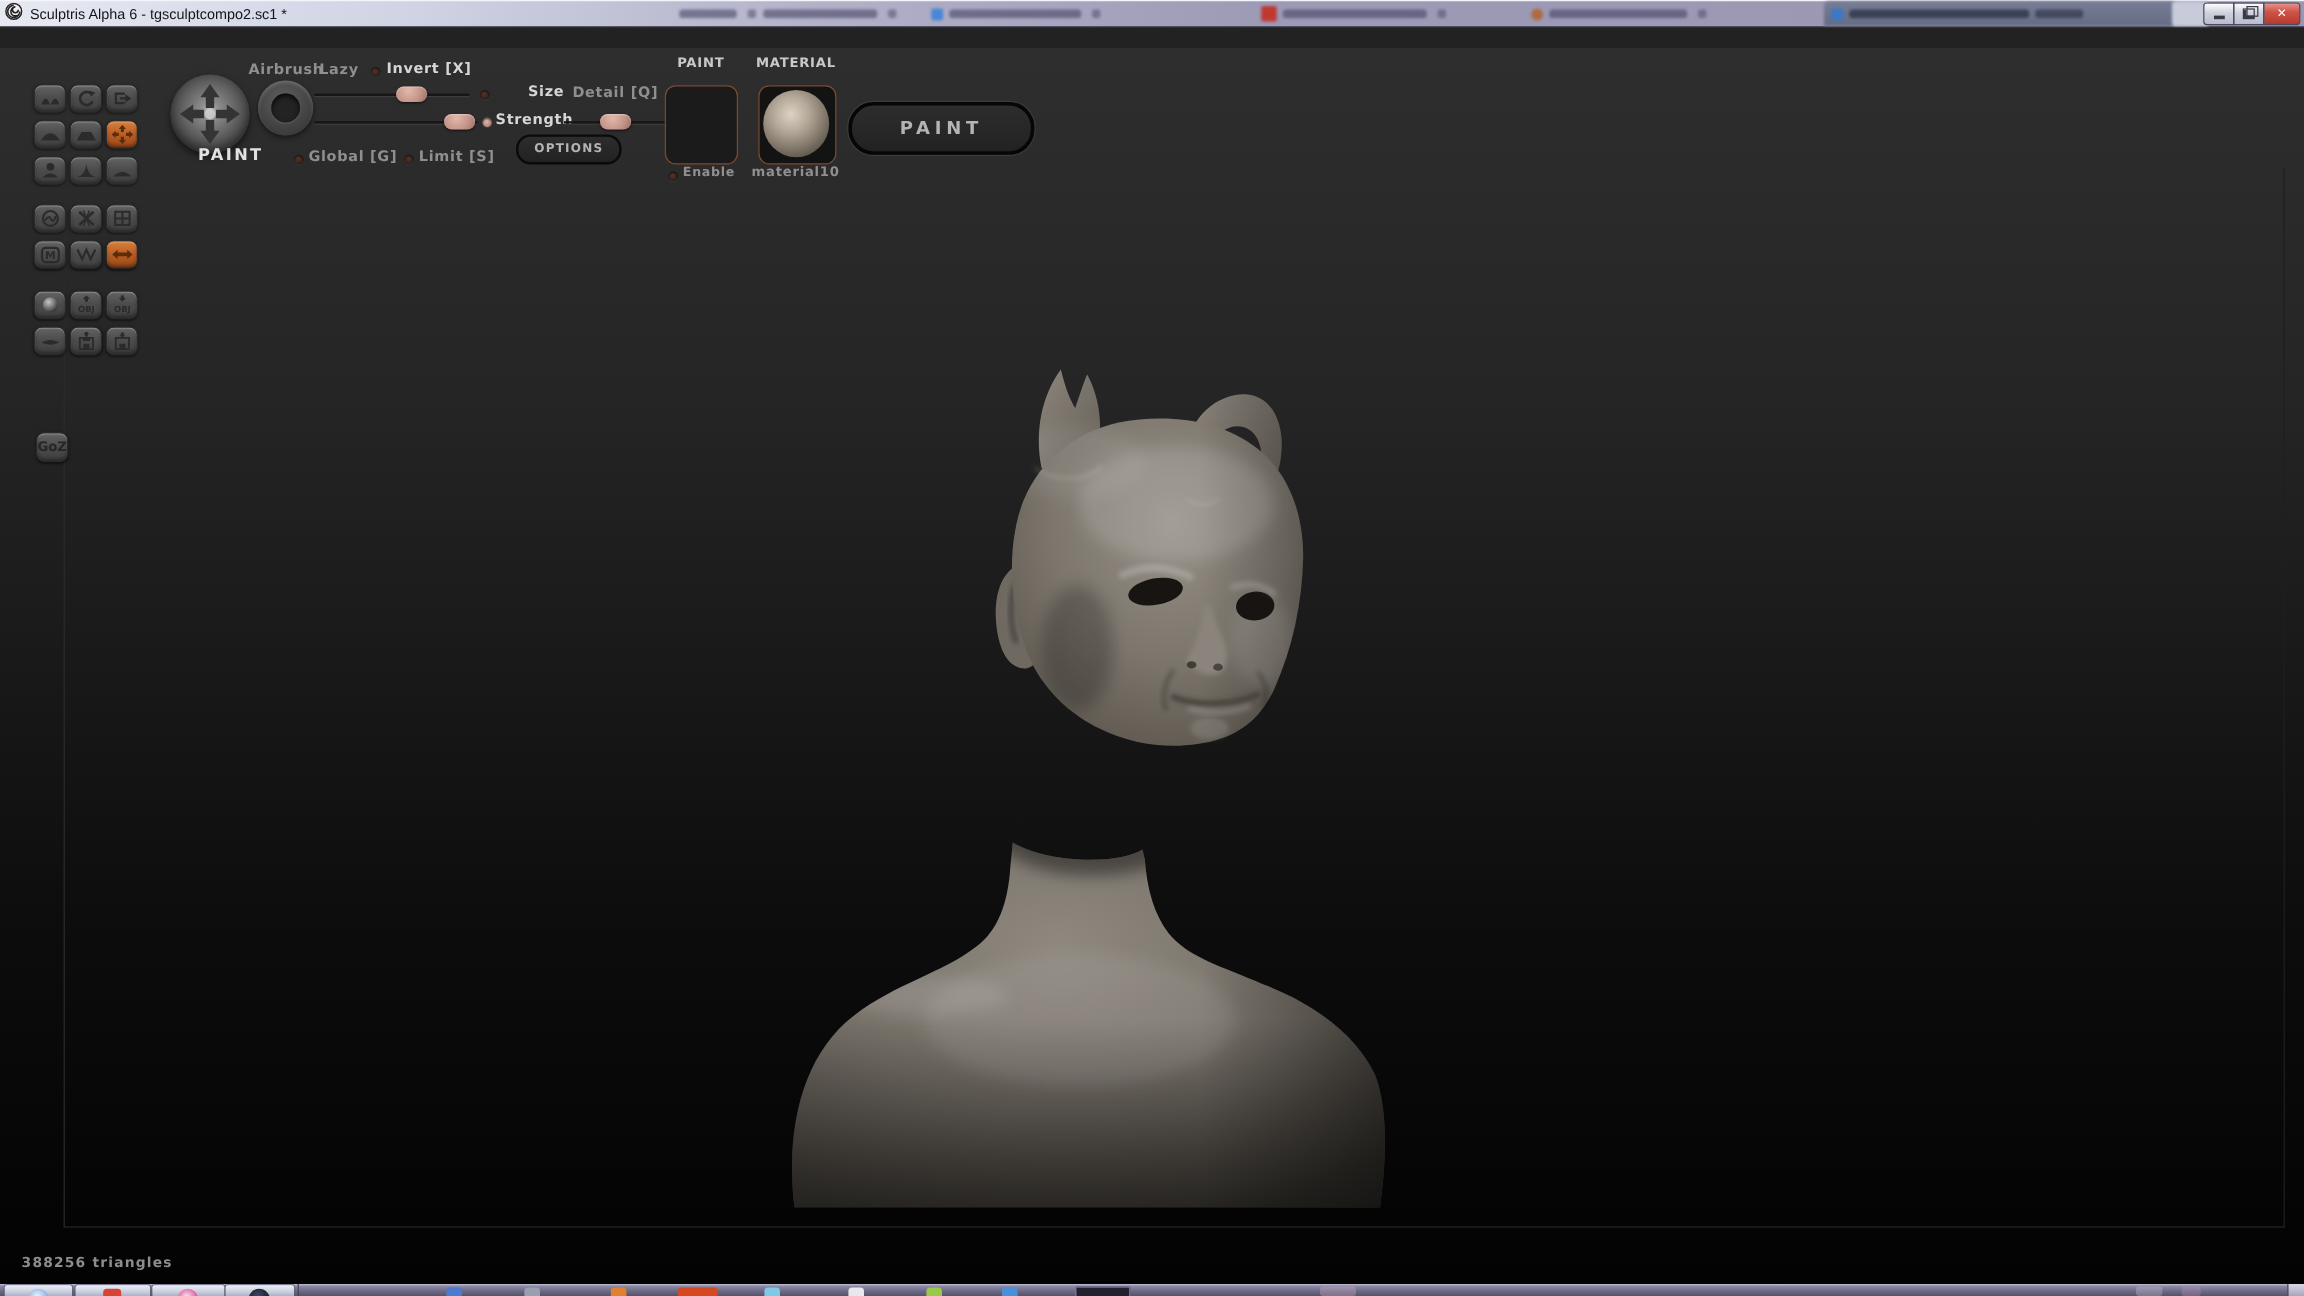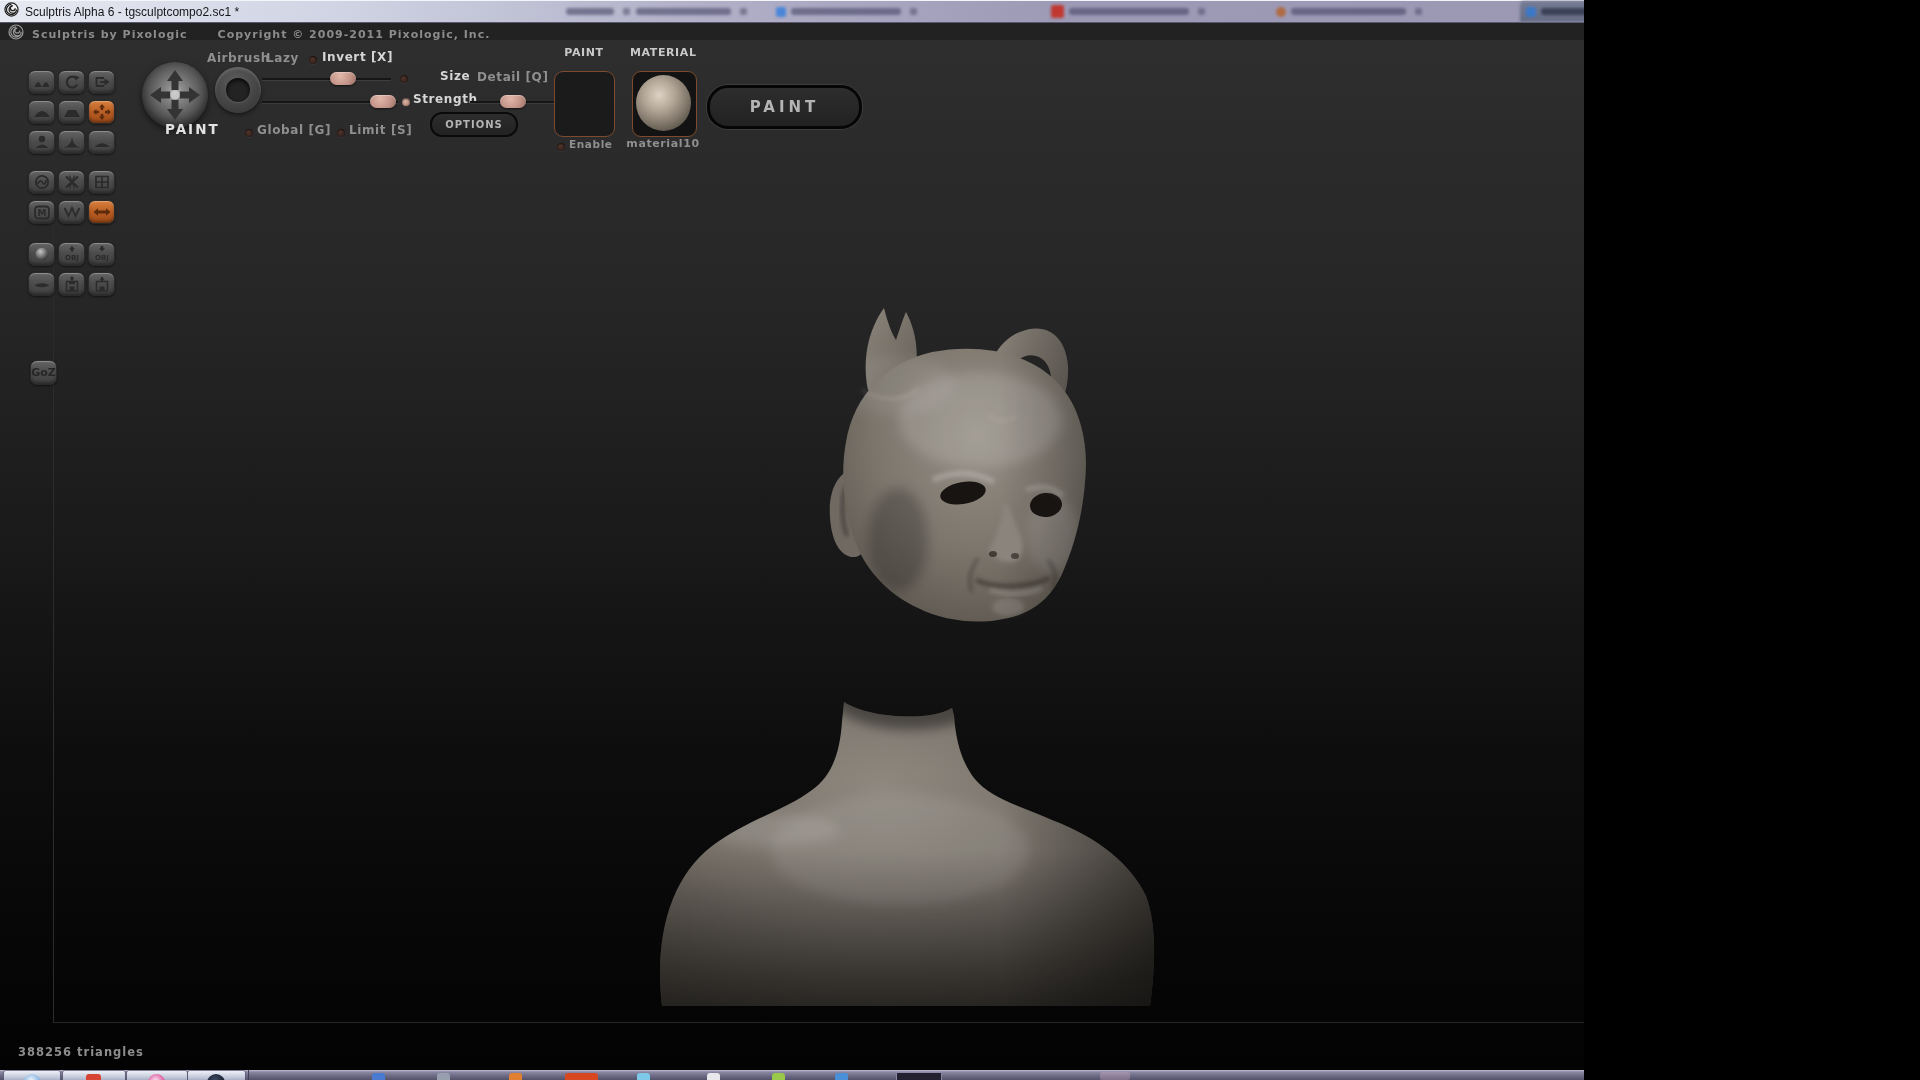--- a/index.html
+++ b/index.html
@@ -1,16 +1,16 @@
 <!DOCTYPE html>
 <html><head>
 <meta charset="utf-8">
 <style>
   html,body{margin:0;padding:0;background:#000;}
-  .screen{position:relative;width:1584px;height:1080px;overflow:hidden;
+  .screen{position:relative;width:1920px;height:1080px;overflow:hidden;
     font-family:"DejaVu Sans",sans-serif;-webkit-font-smoothing:antialiased;}
 
   
   .titlebar{position:absolute;left:0;top:0;width:1920px;height:22px;
     background:linear-gradient(90deg,#e7e9f2 0%,#cfd3e3 18%,#b3b2c9 35%,#9d9ab6 55%,#9b97b3 100%);
     border-bottom:1px solid #5a5870;box-shadow:inset 0 1px 0 #f4f5fb;}
   .title-left{position:absolute;left:4px;top:2px;display:flex;align-items:center;gap:6px;z-index:5;}
   .title-text{font-family:"Liberation Sans",sans-serif;font-size:12px;color:#15151a;white-space:nowrap;}
   .tabzone{position:absolute;left:470px;top:0;width:1370px;height:22px;filter:blur(1.4px);overflow:hidden;}
   .tab{position:absolute;top:1px;height:21px;border-radius:4px 4px 0 0;display:flex;align-items:center;gap:5px;padding:0 6px;}
@@ -250,30 +250,20 @@
       <div class="wbtn">
           <span class="g-rest"></span>
         </div>
       <div class="wbtn close">
           <span class="g-close">✕</span>
         </div>
     </div>
   </div>
 
   <div class="appbar"></div>
-  <div class="brandrow">
-    <span>
-      <svg width="16" height="16" viewBox="0 0 16 16">
-          <circle cx="8" cy="8" r="7" fill="none" stroke="#9a9a9a" stroke-width="1.2"></circle>
-          <path d="M8,2.8 a5.2,5.2 0 1 0 5.2,5.2 a3.9,3.9 0 1 1 -3.9,-3.9 a2.5,2.5 0 1 0 2.5,2.5" fill="none" stroke="#9a9a9a" stroke-width="1.2"></path>
-        </svg>
-    </span>
-    <span class="brand">Sculptris by Pixologic</span>
-    <span class="copyright">Copyright © 2009-2011 Pixologic, Inc.</span>
-  </div>
 
   <div class="navball">
     <svg width="66" height="66" viewBox="0 0 66 66">
       <path fill="#343434" d="M33,8 L41,19 H36.5 V28 H29.5 V19 H25 Z M33,58 L25,47 H29.5 V38 H36.5 V47 H41 Z
         M8,33 L19,25 V29.5 H28 V36.5 H19 V41 Z M58,33 L47,41 V36.5 H38 V29.5 H47 V25 Z"></path>
       <circle cx="33" cy="33" r="4.5" fill="#cfcfcf" opacity=".85"></circle>
     </svg>
   </div>
   <div class="ringbtn"></div>
 

